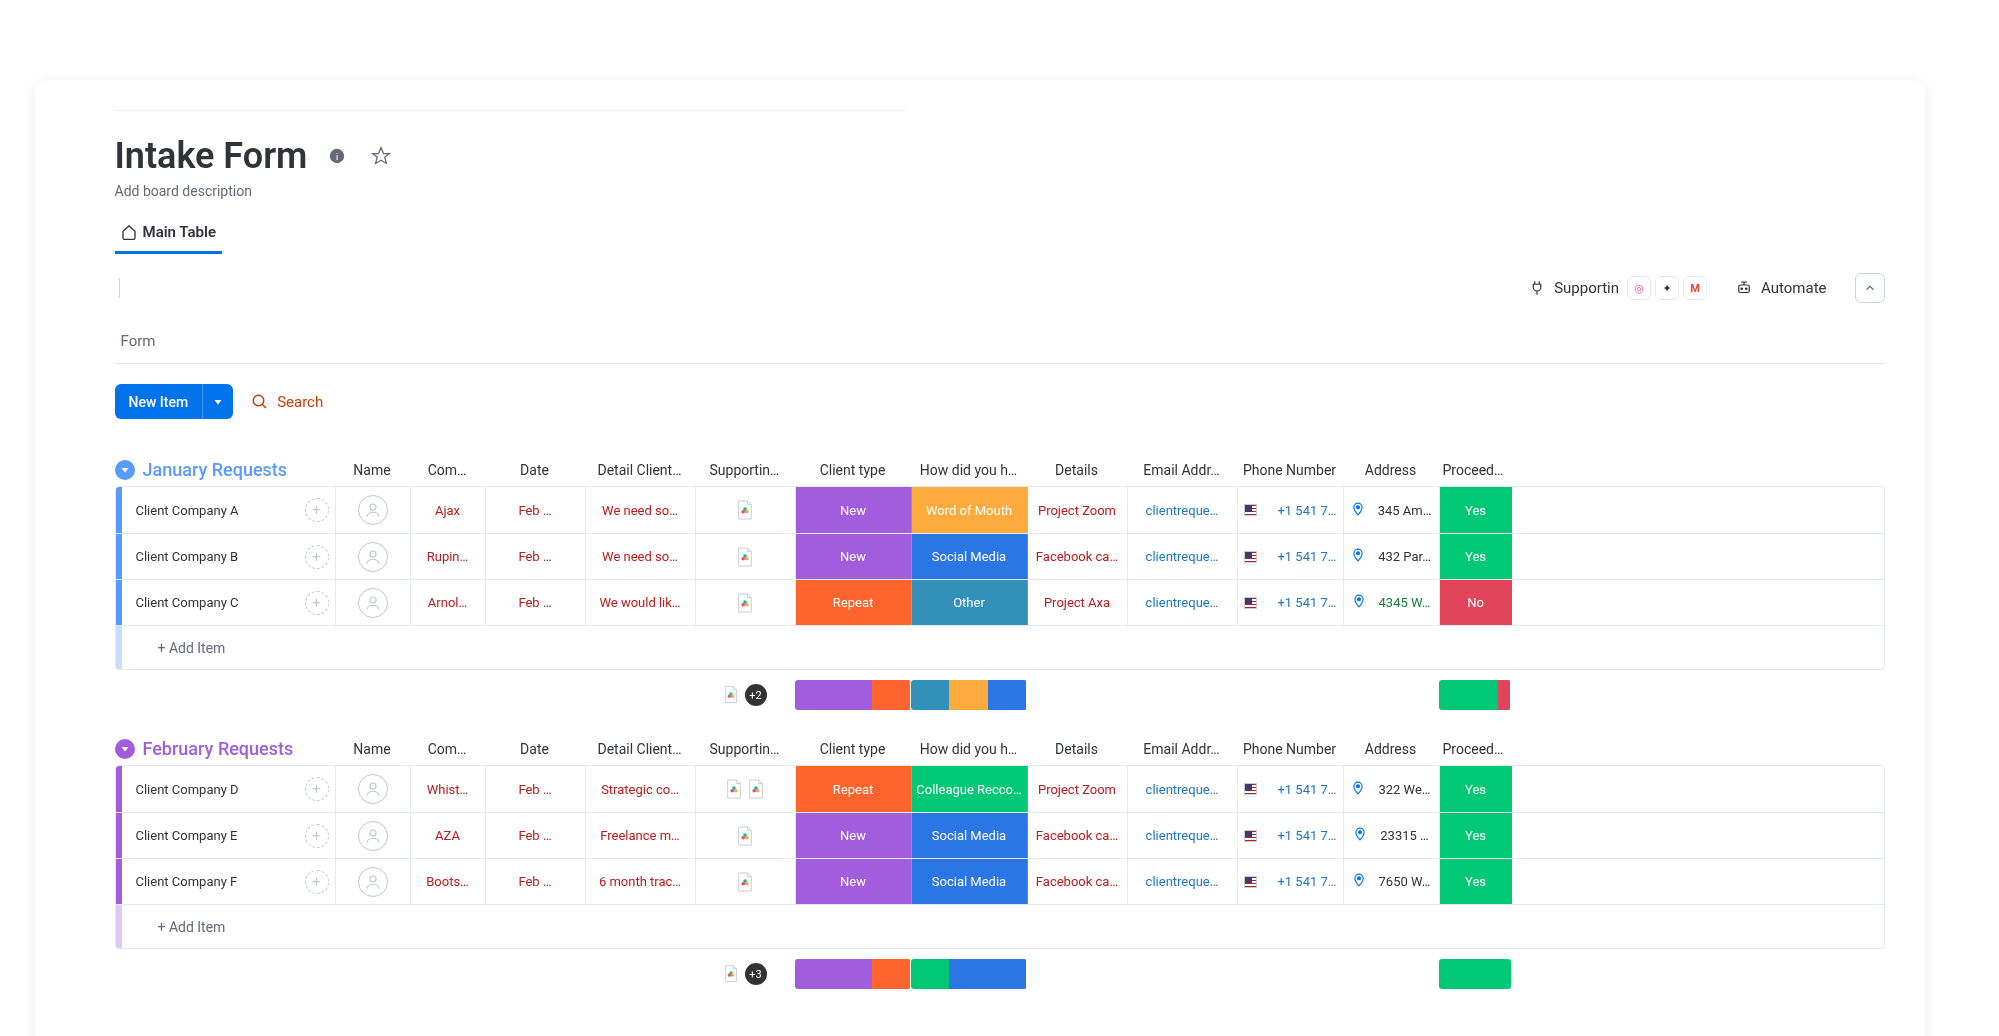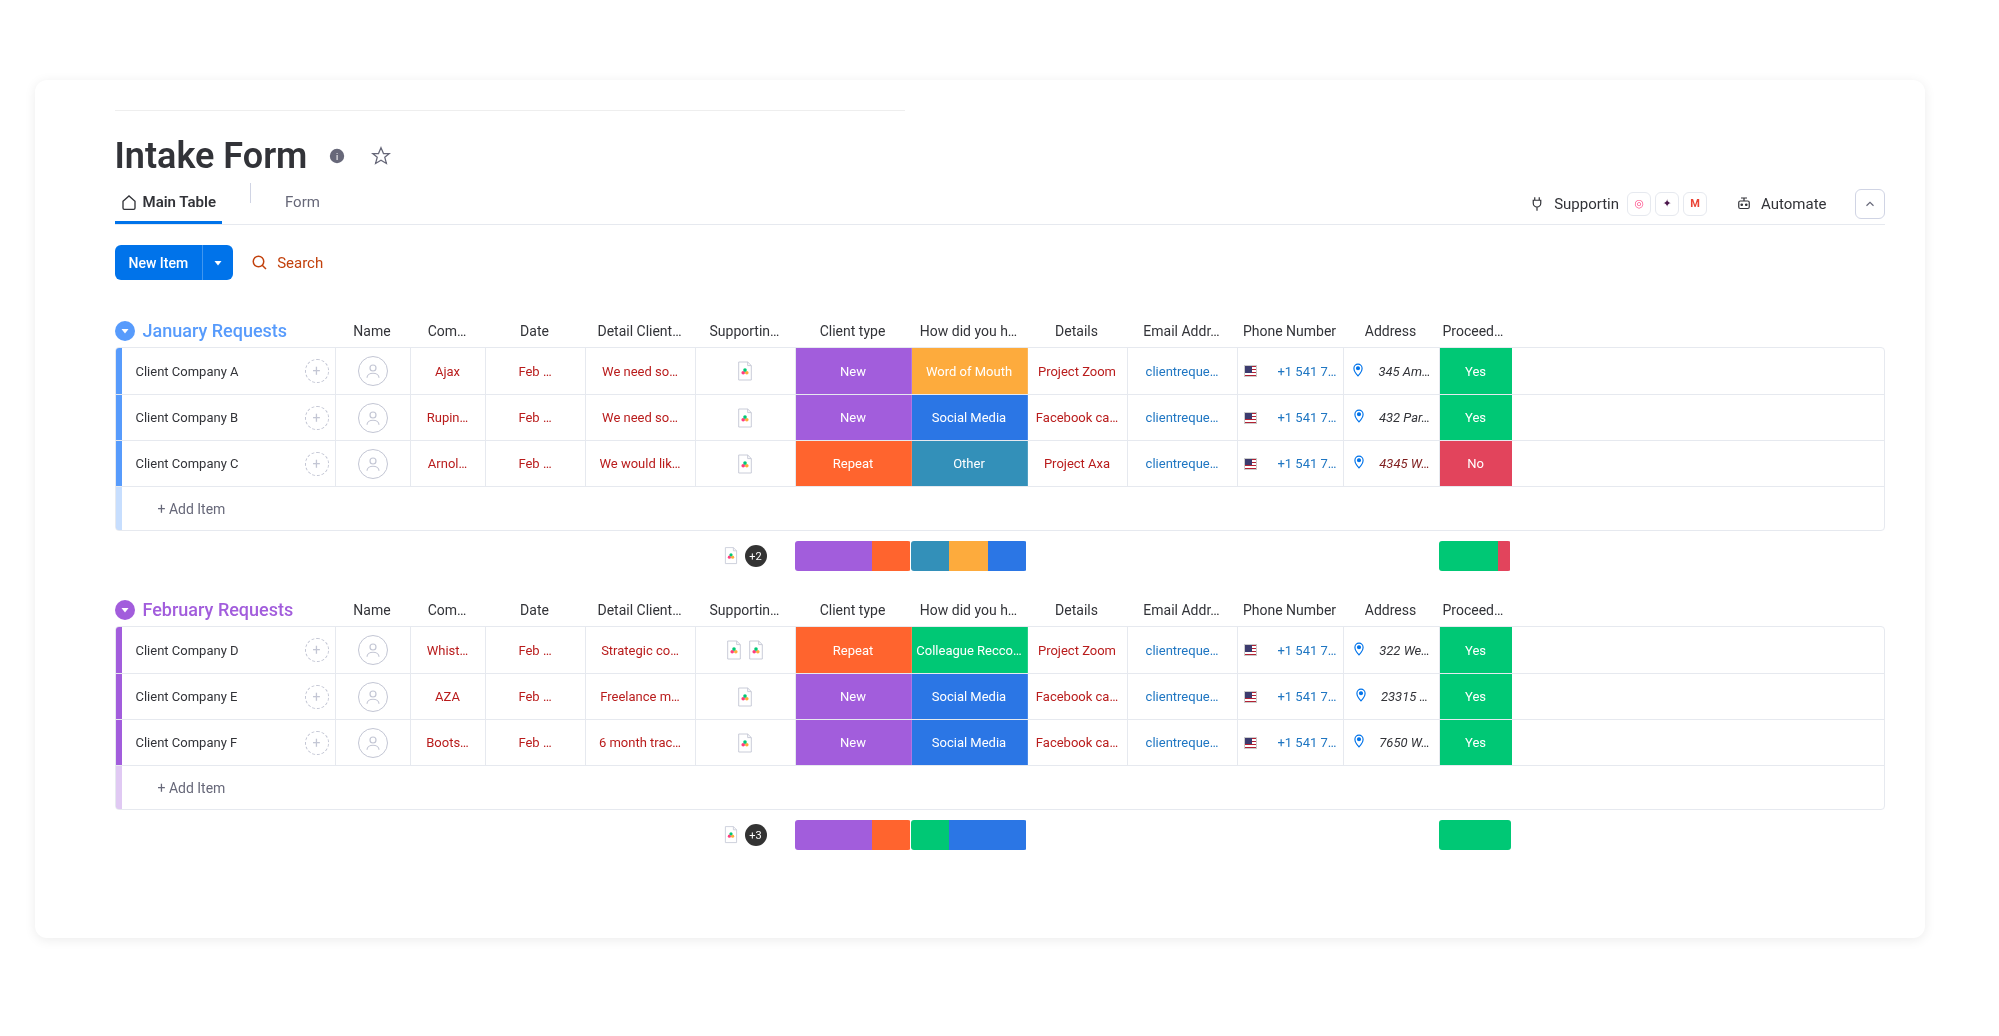--- a/index.html
+++ b/index.html
@@ -5,21 +5,21 @@
 * { box-sizing: border-box; margin: 0; padding: 0; }
 body { font-family: -apple-system, BlinkMacSystemFont, "Segoe UI", Roboto, sans-serif; background: #fff; color: #323338; }
 .app { width: 1959px; height: 1036px; display: flex; align-items: flex-start; justify-content: center; padding-top: 40px; margin-top: 40px; }
 .board { width: 1890px; background: #fff; border-radius: 12px; box-shadow: 0 2px 12px rgba(0,0,0,0.08); padding: 30px 40px 60px 80px; position: relative; }
 .top-border { border-top: 1px solid #eee; margin-bottom: 24px; width: 790px; }
 .title-row { display: flex; align-items: center; gap: 16px; margin-bottom: 6px; }
 .title { font-size: 36px; font-weight: 600; color: #323338; }
 .icon-btn { width: 28px; height: 28px; display: flex; align-items: center; justify-content: center; color: #676879; cursor: pointer; }
 .desc { font-size: 14px; color: #676879; margin-bottom: 14px; }
 .tabs-row { display: flex; align-items: center; justify-content: space-between; border-bottom: 1px solid #e6e9ef; width: 100%; }
-.tabs { display: flex; gap: 24px; }
+.tabs { display: flex; gap: 24px; flex-direction: column; }
 .tab { padding: 10px 6px; font-size: 15px; color: #676879; display: flex; align-items: center; gap: 6px; cursor: pointer; border-bottom: 3px solid transparent; }
 .tab.active { color: #323338; font-weight: 600; border-bottom-color: #0073ea; }
 .tab-sep { width: 1px; height: 20px; background: #d0d4e4; margin: 0 4px; }
 .top-actions { display: flex; align-items: center; gap: 28px; }
 .integrate, .automate { display: flex; align-items: center; gap: 8px; font-size: 15px; color: #323338; cursor: pointer; }
 .integration-icons { display: flex; gap: 4px; }
 .hex { width: 24px; height: 24px; border-radius: 6px; background: #fff; border: 1px solid #e6e9ef; display: flex; align-items: center; justify-content: center; font-size: 11px; }
 .collapse-btn { width: 30px; height: 30px; border: 1px solid #d0d4e4; border-radius: 6px; display: flex; align-items: center; justify-content: center; cursor: pointer; }
 .toolbar-row { display: flex; align-items: center; gap: 18px; margin-top: 20px; margin-bottom: 40px; }
 .new-item-btn { display: flex; align-items: center; background: #0073ea; color: #fff; border-radius: 6px; overflow: hidden; }
@@ -38,21 +38,21 @@
 .cell:last-child { border-right: none; }
 .name-cell { justify-content: flex-start; gap: 10px; border-left: 6px solid; padding-left: 14px; }
 .name-cell .text { flex: 1; white-space: nowrap; overflow: hidden; text-overflow: ellipsis; }
 .plus-circ { width: 24px; height: 24px; border-radius: 50%; border: 1px dashed #c3c6d4; display: flex; align-items: center; justify-content: center; color: #c3c6d4; font-size: 14px; }
 .person-cell .avatar { width: 30px; height: 30px; border-radius: 50%; border: 1px solid #c3c6d4; display: flex; align-items: center; justify-content: center; color: #c3c6d4; }
 .link { color: #1f76c2; }
 .status { color: #fff; font-size: 13px; justify-content: center; border-right: 1px solid rgba(255,255,255,.15); }
 .detail-cell, .date-cell, .com-cell, .details-cell { color: #b91c1c; }
 .file-cell svg { width: 18px; height: 22px; }
 .phone-cell { gap: 20px; }
-.addr-cell { gap: 13px; font-style: italic; }
+.addr-cell { gap: 13px; }
 .pin { color: #0073ea; }
 .flag { width: 18px; height: 12px; background: linear-gradient(#b22234 0 7.7%, #fff 7.7% 15.4%, #b22234 15.4% 23.1%, #fff 23.1% 30.8%, #b22234 30.8% 38.5%, #fff 38.5% 46.2%, #b22234 46.2% 53.8%, #fff 53.8% 61.5%, #b22234 61.5% 69.2%, #fff 69.2% 76.9%, #b22234 76.9% 84.6%, #fff 84.6% 92.3%, #b22234 92.3% 100%); position: relative; display: inline-block; border: 0.5px solid #ccc; }
 .flag::before { content:''; position: absolute; top:0; left:0; width: 7px; height: 6.5px; background:#3c3b6e; }
 .add-item-row { display: grid; grid-template-columns: 220px 1fr; border-top: 1px solid #e6e9ef; min-height: 44px; align-items: center; }
 .add-item-row .label { border-left: 6px solid; padding-left: 36px; color: #676879; font-size: 14px; height: 100%; display: flex; align-items: center; }
 .summary-row { display: grid; grid-template-columns: 220px 75px 75px 100px 110px 100px 116px 116px 100px 110px 106px 96px 72px; margin-top: 10px; align-items: center; }
 .summary-cell { display: flex; align-items: center; justify-content: center; gap: 6px; height: 30px; }
 .summary-bar { width: 100%; height: 30px; display: flex; border-radius: 3px; overflow: hidden; }
 .summary-bar span { display: block; height: 100%; }
 .file-badge { width: 22px; height: 22px; border-radius: 50%; background: #333; color: #fff; font-size: 11px; display: flex; align-items: center; justify-content: center; }
@@ -71,20 +71,21 @@
             <circle cx="10" cy="10" r="8" fill="#676879"></circle>
             <text x="10" y="14" text-anchor="middle" fill="#fff" font-size="11" font-family="sans-serif">i</text>
           </svg>
     </span>
     <span class="icon-btn">
       <svg width="20" height="20" viewBox="0 0 24 24" fill="none" stroke="#676879" stroke-width="1.5">
             <polygon points="12,2 15,9 22,9 16.5,13.5 18.5,21 12,17 5.5,21 7.5,13.5 2,9 9,9"></polygon>
           </svg>
     </span>
   </div>
+  <div class="desc">Add board description</div>
 
   <div class="tabs-row">
     <div class="tabs">
       <div class="tab active">
         <svg width="16" height="16" viewBox="0 0 24 24" fill="none" stroke="currentColor" stroke-width="2">
               <path d="M3 11l9-8 9 8v10a2 2 0 0 1-2 2H5a2 2 0 0 1-2-2z"></path>
             </svg>
         <span>Main Table</span>
       </div>
       <div class="tab-sep"></div>
@@ -279,21 +280,21 @@
       <div class="cell link">clientreque…</div>
       <div class="cell phone-cell link">
                 <span class="flag"></span>
                 <span>+1 541 7…</span>
               </div>
       <div class="cell addr-cell">
                 <span class="pin"><svg width="14" height="14" viewBox="0 0 24 24" fill="none" stroke="#0073ea" stroke-width="2">
                     <path d="M12 22s7-7 7-13a7 7 0 0 0-14 0c0 6 7 13 7 13z"></path>
                     <circle cx="12" cy="9" r="2.5" fill="#0073ea"></circle>
                   </svg></span>
-                <span style="color:#7f1d1d">4345 W…</span>
+                <span style="color:#15803d">4345 W…</span>
               </div>
       <div class="cell status" style="background:#e2445c">No</div>
     </div>
             <div class="add-item-row">
               <div class="label" style="border-left-color:#579bfc55">+ Add Item</div>
               <div></div>
             </div>
           </div>
           <div class="summary-row">
     <div></div>

